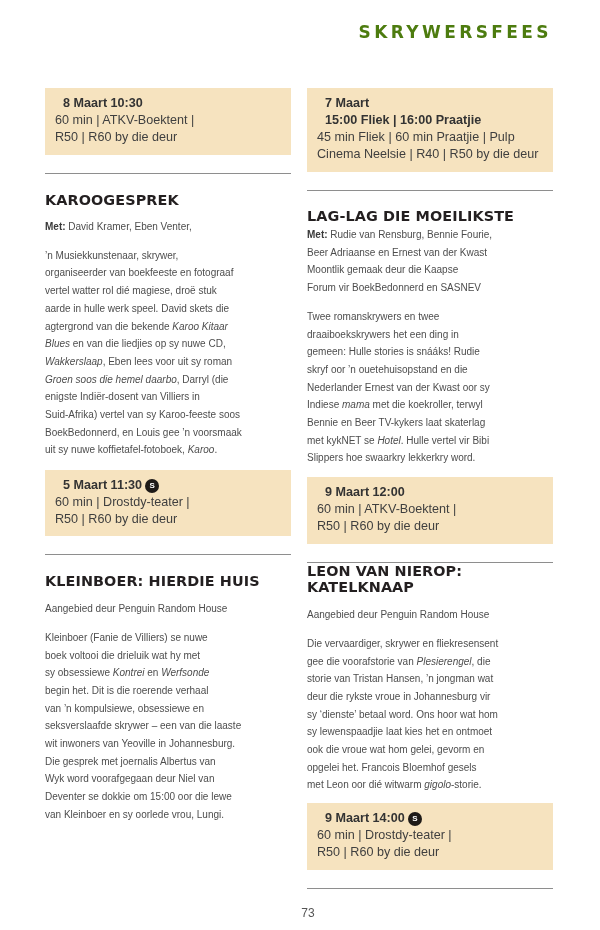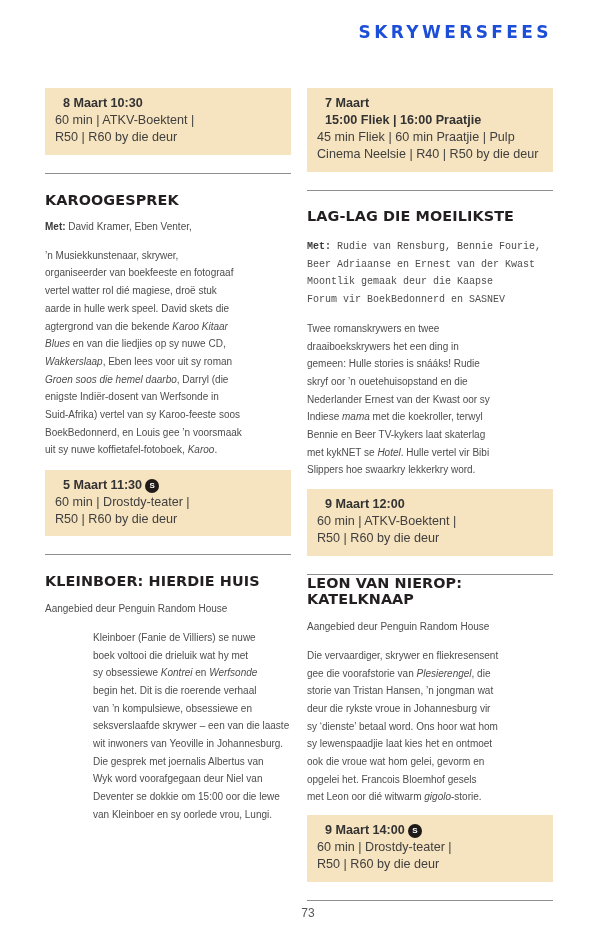--- a/index.html
+++ b/index.html
@@ -3,21 +3,21 @@
 <meta charset="utf-8">
 <style>
   html, body { margin: 0; padding: 0; }
   body {
     width: 600px; height: 930px; background: #ffffff; position: relative; overflow: hidden;
     font-family: "Liberation Sans", "DejaVu Sans", sans-serif; color: #4a4a4a;
   }
   .title {
     position: absolute; right: 48px; top: 22px;
     font-family: "DejaVu Sans", "Liberation Sans", sans-serif;
-    font-weight: bold; font-size: 17px; letter-spacing: 3.4px; color: #1d4ed8;
+    font-weight: bold; font-size: 17px; letter-spacing: 3.4px; color: #4d7c0f;
   }
   .col { position: absolute; top: 88px; width: 246px; }
   .col.left { left: 45px; }
   .col.right { left: 307px; }
   .infobox {
     background: #f6e3bf; padding: 7px 10px 9px 10px;
     font-size: 12.6px; line-height: 17px; color: #3f3f3f;
   }
   .infobox .bold { font-weight: bold; color: #333333; margin-left: 8px; }
   .badge {
@@ -54,34 +54,34 @@
   </div>
   <div class="para" style="margin-top:11px;">
     <span class="line">’n Musiekkunstenaar, skrywer,</span>
     <span class="line">organiseerder van boekfeeste en fotograaf</span>
     <span class="line">vertel watter rol dié magiese, droë stuk</span>
     <span class="line">aarde in hulle werk speel. David skets die</span>
     <span class="line"><span>agtergrond van die bekende </span><i>Karoo Kitaar</i></span>
     <span class="line"><i>Blues</i><span> en van die liedjies op sy nuwe CD,</span></span>
     <span class="line"><i>Wakkerslaap</i><span>, Eben lees voor uit sy roman</span></span>
     <span class="line"><i>Groen soos die hemel daarbo</i><span>, Darryl (die</span></span>
-    <span class="line">enigste Indiër-dosent van Werfsonde in</span>
+    <span class="line">enigste Indiër-dosent van Villiers in</span>
     <span class="line">Suid-Afrika) vertel van sy Karoo-feeste soos</span>
     <span class="line">BoekBedonnerd, en Louis gee ’n voorsmaak</span>
     <span class="line"><span>uit sy nuwe koffietafel-fotoboek, </span><i>Karoo</i><span>.</span></span>
   </div>
   <div class="infobox" style="margin-top:11px; height:50px;">
     <span class="line bold"><span>5  Maart 11:30</span><span class="badge">S</span></span>
     <span class="line">60 min | Drostdy-teater |</span>
     <span class="line">R50 | R60 by die deur</span>
   </div>
   <div class="rule" style="margin-top:18px;"></div>
   <div class="heading" style="margin-top:18px;">KLEINBOER: HIERDIE HUIS</div>
   <div class="para" style="margin-top:11px;">Aangebied deur Penguin Random House</div>
-  <div class="para" style="margin-top:11px;margin-left:48px;">
+  <div class="para" style="margin-top:11px;">
     <span class="line">Kleinboer (Fanie de Villiers) se nuwe</span>
     <span class="line">boek voltooi die drieluik wat hy met</span>
     <span class="line"><span>sy obsessiewe </span><i>Kontrei</i><span> en </span><i>Werfsonde</i></span>
     <span class="line">begin het. Dit is die roerende verhaal</span>
     <span class="line">van ’n kompulsiewe, obsessiewe en</span>
     <span class="line">seksverslaafde skrywer – een van die laaste</span>
     <span class="line">wit inwoners van Yeoville in Johannesburg.</span>
     <span class="line">Die gesprek met joernalis Albertus van</span>
     <span class="line">Wyk word voorafgegaan deur Niel van</span>
     <span class="line">Deventer se dokkie om 15:00 oor die lewe</span>
@@ -91,21 +91,21 @@
 
 <div class="col right">
   <div class="infobox" style="height:68px;">
     <span class="line bold">7 Maart</span>
     <span class="line bold">15:00 Fliek | 16:00 Praatjie</span>
     <span class="line">45 min Fliek | 60 min Praatjie | Pulp</span>
     <span class="line">Cinema Neelsie | R40 | R50 by die deur</span>
   </div>
   <div class="rule" style="margin-top:18px;"></div>
   <div class="heading" style="margin-top:17px;">LAG-LAG DIE MOEILIKSTE</div>
-  <div class="para" style="margin-top:14px;font-family:Liberation Mono, monospace;">
+  <div class="para" style="margin-top:2px;">
     <span class="line"><span class="lbl">Met:</span><span> Rudie van Rensburg, Bennie Fourie,</span></span>
     <span class="line">Beer Adriaanse en Ernest van der Kwast</span>
     <span class="line">Moontlik gemaak deur die Kaapse</span>
     <span class="line">Forum vir BoekBedonnerd en SASNEV</span>
   </div>
   <div class="para" style="margin-top:11px;">
     <span class="line">Twee romanskrywers en twee</span>
     <span class="line">draaiboekskrywers het een ding in</span>
     <span class="line">gemeen: Hulle stories is snááks! Rudie</span>
     <span class="line">skryf oor ’n ouetehuisopstand en die</span>

